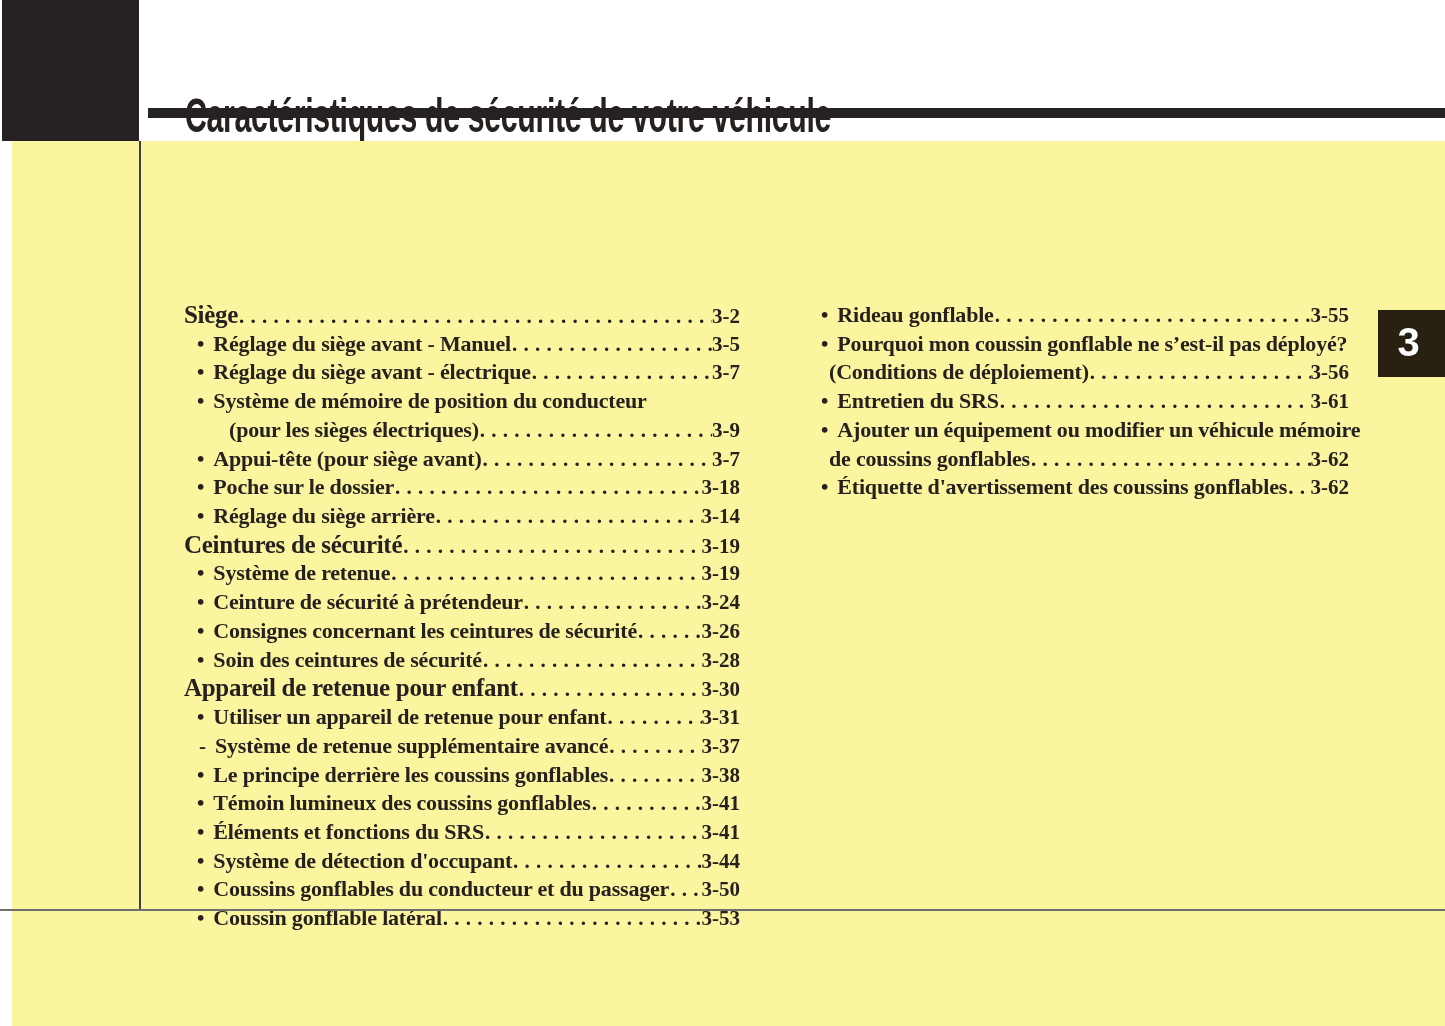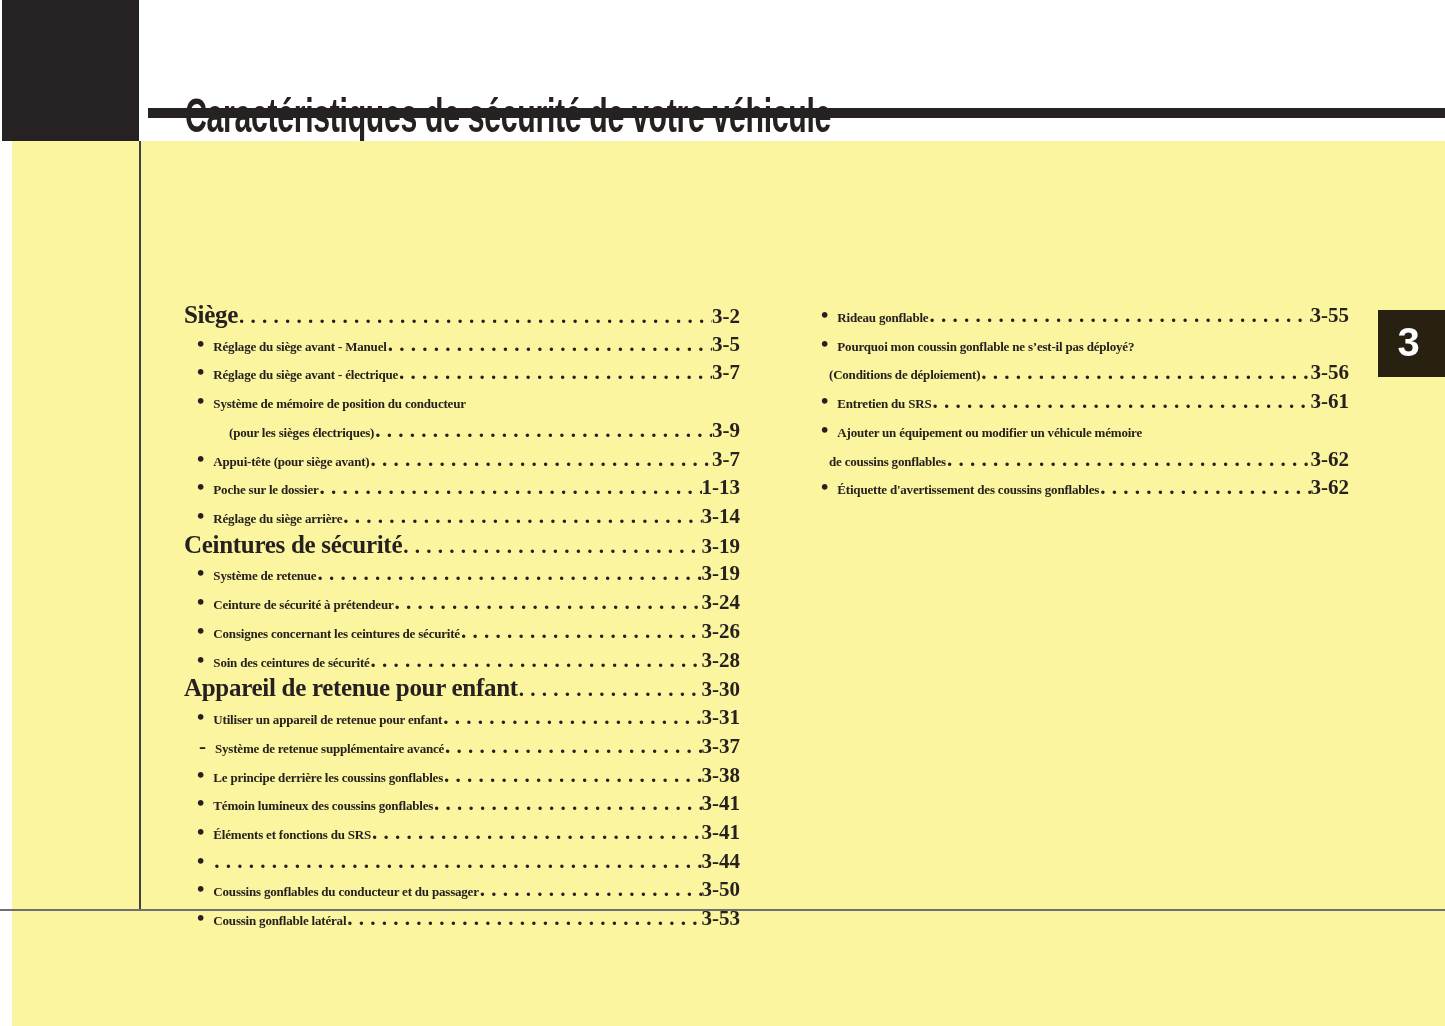--- a/index.html
+++ b/index.html
@@ -73,21 +73,21 @@
   
   .col{position:absolute;top:160px;}
   .col-left{left:172px;width:556px;}
   .col-right{left:796px;width:541px;}
   .row{
     display:flex;align-items:baseline;
     height:28.72px;line-height:28.72px;
     white-space:nowrap;
     font-weight:bold;color:var(--ink);
   }
-  .text{font-size:13px;letter-spacing:-0.2px;flex:0 0 auto;}
+  .text{font-size:22px;letter-spacing:-0.2px;flex:0 0 auto;}
   .section .text{font-size:25px;letter-spacing:-0.3px;}
   .marker{font-size:21px;flex:0 0 auto;}
   .item .marker{margin-left:13px;margin-right:9px;}
   .dash .marker{margin-left:15px;margin-right:9px;}
   .col-left .cont .text{padding-left:45px;}
   .col-right .cont .text{padding-left:21px;text-align:center;}
   .leader{
     flex:1 1 0;min-width:0;overflow:hidden;
     font-size:21px;letter-spacing:0.5px;
     padding:0 2px 0 1px;
@@ -134,21 +134,21 @@
         <div class="row item">
           <span class="marker">•</span>
           <span class="text">Appui-tête (pour siège avant)</span>
           <span class="leader">. . . . . . . . . . . . . . . . . . . . . . . . . . . . . . . . . . . . . . . . . . . . . . . . . . . . . . . . . . . . . . . . . . . . . . </span>
           <span class="pg">3-7</span>
         </div>
         <div class="row item">
           <span class="marker">•</span>
           <span class="text">Poche sur le dossier</span>
           <span class="leader">. . . . . . . . . . . . . . . . . . . . . . . . . . . . . . . . . . . . . . . . . . . . . . . . . . . . . . . . . . . . . . . . . . . . . . </span>
-          <span class="pg">1-13</span>
+          <span class="pg">3-18</span>
         </div>
         <div class="row item">
           <span class="marker">•</span>
           <span class="text">Réglage du siège arrière</span>
           <span class="leader">. . . . . . . . . . . . . . . . . . . . . . . . . . . . . . . . . . . . . . . . . . . . . . . . . . . . . . . . . . . . . . . . . . . . . . </span>
           <span class="pg">3-14</span>
         </div>
         <div class="row section">
           <span class="text">Ceintures de sécurité</span>
           <span class="leader">. . . . . . . . . . . . . . . . . . . . . . . . . . . . . . . . . . . . . . . . . . . . . . . . . . . . . . . . . . . . . . . . . . . . . . </span>
@@ -208,20 +208,21 @@
           <span class="pg">3-41</span>
         </div>
         <div class="row item">
           <span class="marker">•</span>
           <span class="text">Éléments et fonctions du SRS</span>
           <span class="leader">. . . . . . . . . . . . . . . . . . . . . . . . . . . . . . . . . . . . . . . . . . . . . . . . . . . . . . . . . . . . . . . . . . . . . . </span>
           <span class="pg">3-41</span>
         </div>
         <div class="row item">
           <span class="marker">•</span>
+          <span class="text">Système de détection d'occupant</span>
           <span class="leader">. . . . . . . . . . . . . . . . . . . . . . . . . . . . . . . . . . . . . . . . . . . . . . . . . . . . . . . . . . . . . . . . . . . . . . </span>
           <span class="pg">3-44</span>
         </div>
         <div class="row item">
           <span class="marker">•</span>
           <span class="text">Coussins gonflables du conducteur et du passager</span>
           <span class="leader">. . . . . . . . . . . . . . . . . . . . . . . . . . . . . . . . . . . . . . . . . . . . . . . . . . . . . . . . . . . . . . . . . . . . . . </span>
           <span class="pg">3-50</span>
         </div>
         <div class="row item">

